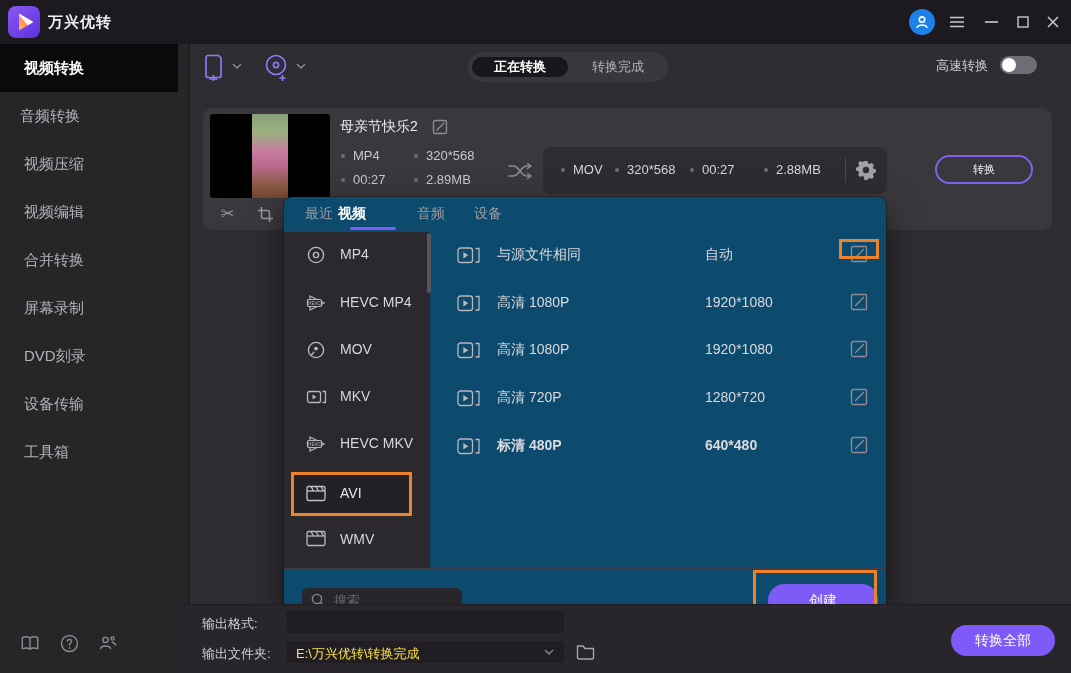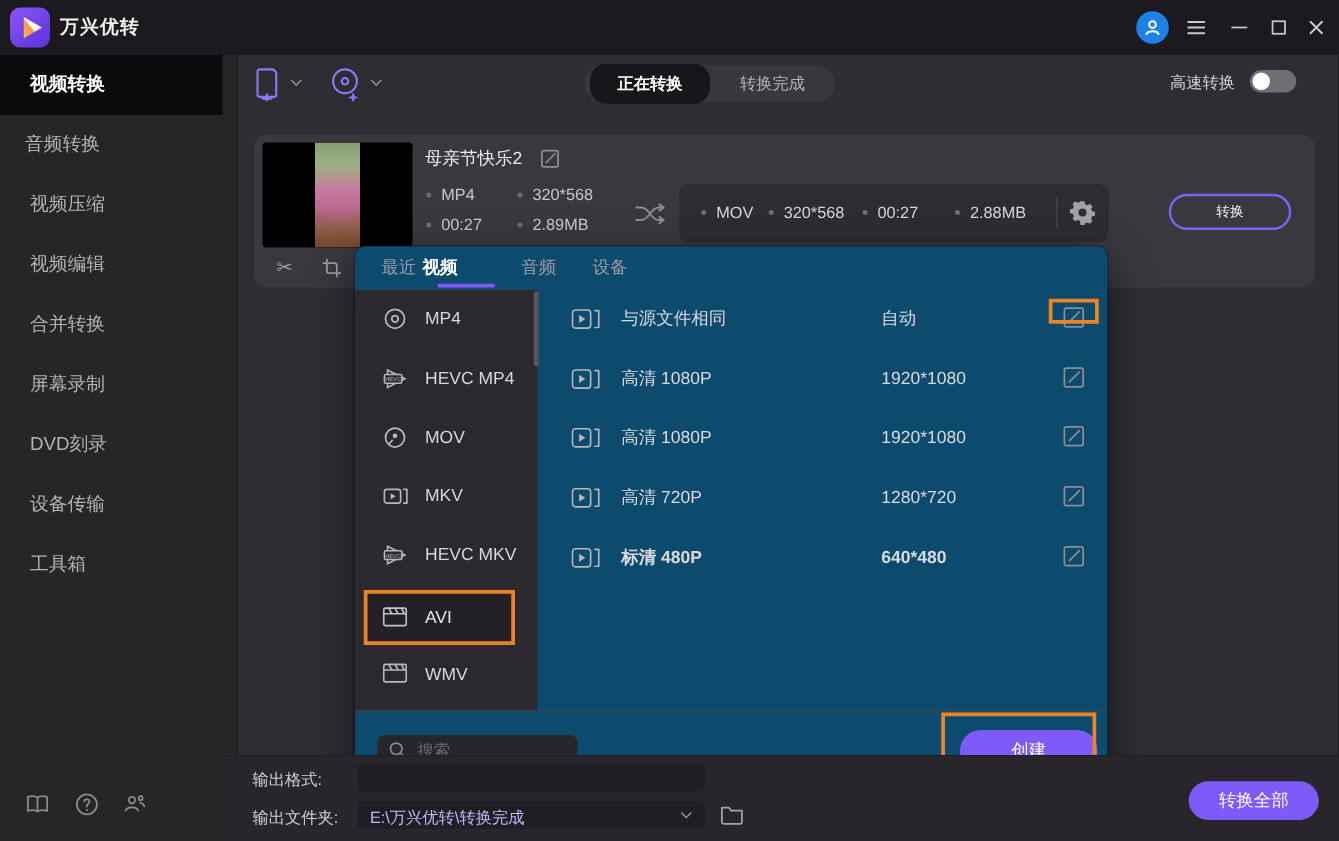--- a/index.html
+++ b/index.html
@@ -26,21 +26,21 @@
                padding-left:24px; font-size:15px; color:#b4b2b7; }
   .side-item.active { background:#0a090c; color:#fbfbfc; font-weight:700; }
   .side-foot-icon { position:absolute; top:588px; width:22px; height:22px; color:#8c8a90;
                     display:flex; align-items:center; justify-content:center; }
 
   
   .tool-icon { position:absolute; color:#9077f7; }
   .chev { color:#8e8c92; }
   .tabs-group { position:absolute; left:468px; top:52px; width:200px; height:30px;
                 border-radius:15px; background:#3a373c; display:flex; align-items:center; }
-  .tab-active { width:96px; height:32px; margin-left:4px; border-radius:13px; background:#18161a;
+  .tab-active { width:96px; height:20px; margin-left:4px; border-radius:13px; background:#18161a;
                 color:#ffffff; font-size:13px; font-weight:700; display:flex; align-items:center; justify-content:center; }
   .tab-inactive { flex:1; text-align:center; color:#b5b3b8; font-size:13px; }
   .speed-label { position:absolute; left:936px; top:57px; font-size:13px; color:#d2d1d4; }
   .toggle { position:absolute; left:1000px; top:56px; width:37px; height:18px; border-radius:9px; background:#706e74; }
   .toggle .knob { position:absolute; left:2px; top:2px; width:14px; height:14px; border-radius:50%; background:#ffffff; }
 
   
   .card { position:absolute; left:203px; top:108px; width:849px; height:122px;
           background:#3a383d; border-radius:10px; }
   .thumb { position:absolute; left:7px; top:6px; width:120px; height:84px; background:#000; border-radius:3px; overflow:hidden; }
@@ -80,21 +80,21 @@
                       border:none; outline:none; color:#c9c8cc; font-size:13px; font-family:inherit; }
   .search-box input::placeholder { color:#6e6c72; }
   .create-btn { position:absolute; left:484px; top:387px; width:110px; height:33px; border-radius:17px;
                 background:#7d5bf7; color:#ffffff; font-size:14px; display:flex; align-items:center; justify-content:center; }
 
   
   .bottombar { position:absolute; left:178px; top:604px; width:893px; height:69px;
                background:#28262b; border-top:1px solid #211f24; }
   .bb-label { position:absolute; font-size:13px; color:#cfced2; }
   .bb-field { position:absolute; height:22px; background:#201e23; border-radius:4px; }
-  .bb-field .val { position:absolute; left:10px; top:4px; font-size:13px; color:#c4b5fd; white-space:nowrap; }
+  .bb-field .val { position:absolute; left:10px; top:4px; font-size:13px; color:#fde047; white-space:nowrap; }
   .convert-all-btn { position:absolute; left:773px; top:21px; width:104px; height:31px; border-radius:16px;
                      background:#7e5bf8; color:#ffffff; font-size:14px; display:flex; align-items:center; justify-content:center; }
 
   svg { display:block; }
 </style>
 </head>
 <body>
 
 <div class="app">
 

